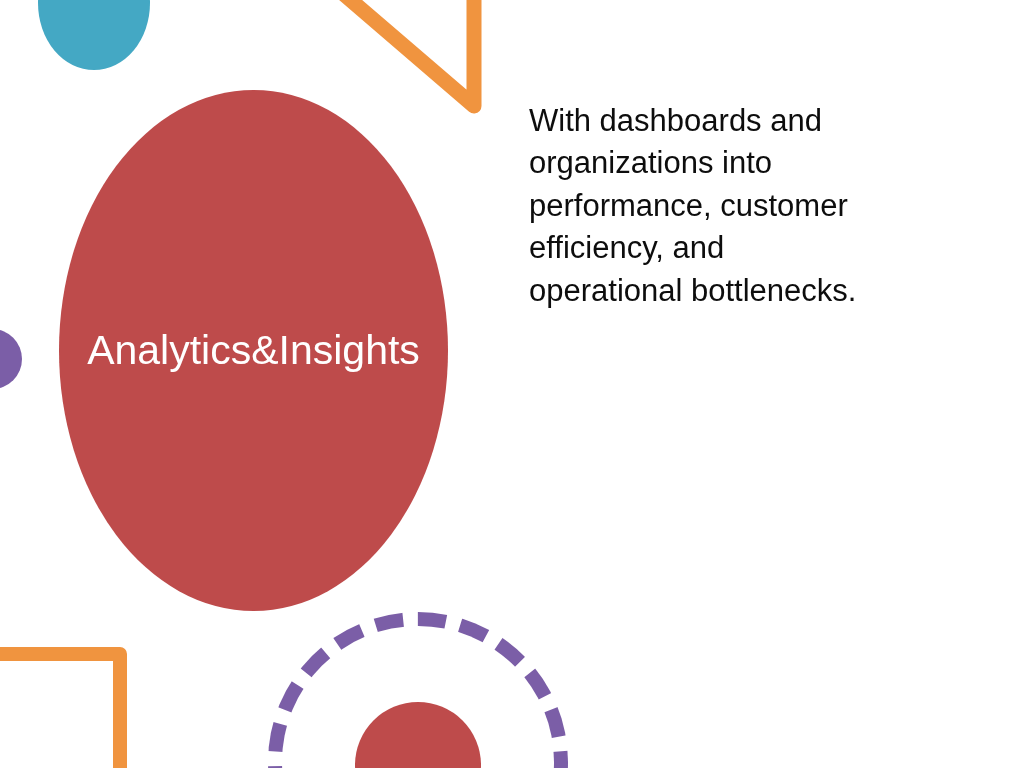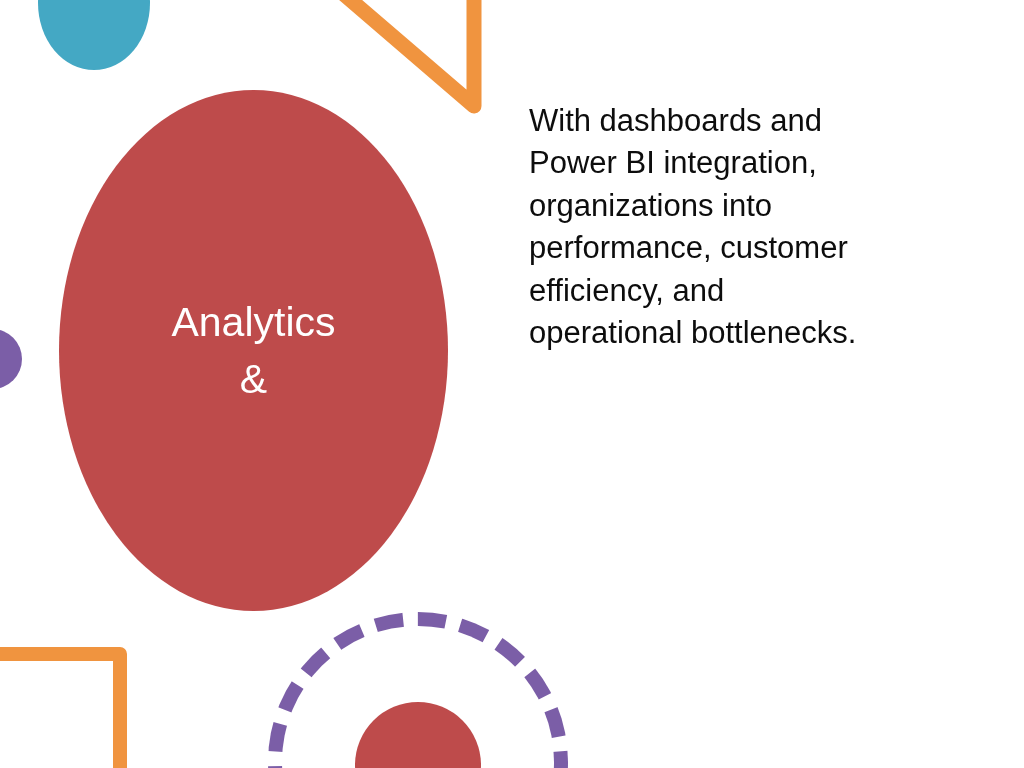--- a/index.html
+++ b/index.html
@@ -76,21 +76,21 @@
   
   #ellipse-shape {
     position: absolute;
     left: 59px;
     top: 90px;
     width: 389px;
     height: 521px;
     background: #BE4B4B;
     border-radius: 50%;
     display: flex;
-    flex-direction: column;
+    flex-direction: row;
     align-items: center;
     justify-content: center;
   }
   #ellipse-shape .line {
     color: #ffffff;
     font-size: 41px;
     line-height: 1.38;
     text-align: center;
     white-space: nowrap;
     font-weight: 400;
@@ -127,24 +127,24 @@
     <polyline points="-20,14 180,14 180,150" fill="none" stroke="#F0943F" stroke-width="14" stroke-linecap="round" stroke-linejoin="round"></polyline>
   </svg>
 
   <div class="deco" id="purple-dashed-ring"></div>
 
   <div class="deco" id="red-circle-bottom"></div>
 
   <div id="ellipse-shape">
     <span class="line">Analytics</span>
     <span class="line">&amp;</span>
+    <span class="line">Insights</span>
   </div>
 
   <div id="body-text">
     <span class="line">With dashboards and</span>
-    <span class="line">Power BI integration,</span>
     <span class="line">organizations into</span>
     <span class="line">performance, customer</span>
     <span class="line">efficiency, and</span>
     <span class="line">operational bottlenecks.</span>
   </div>
 
 </div>
 
 </body></html>

